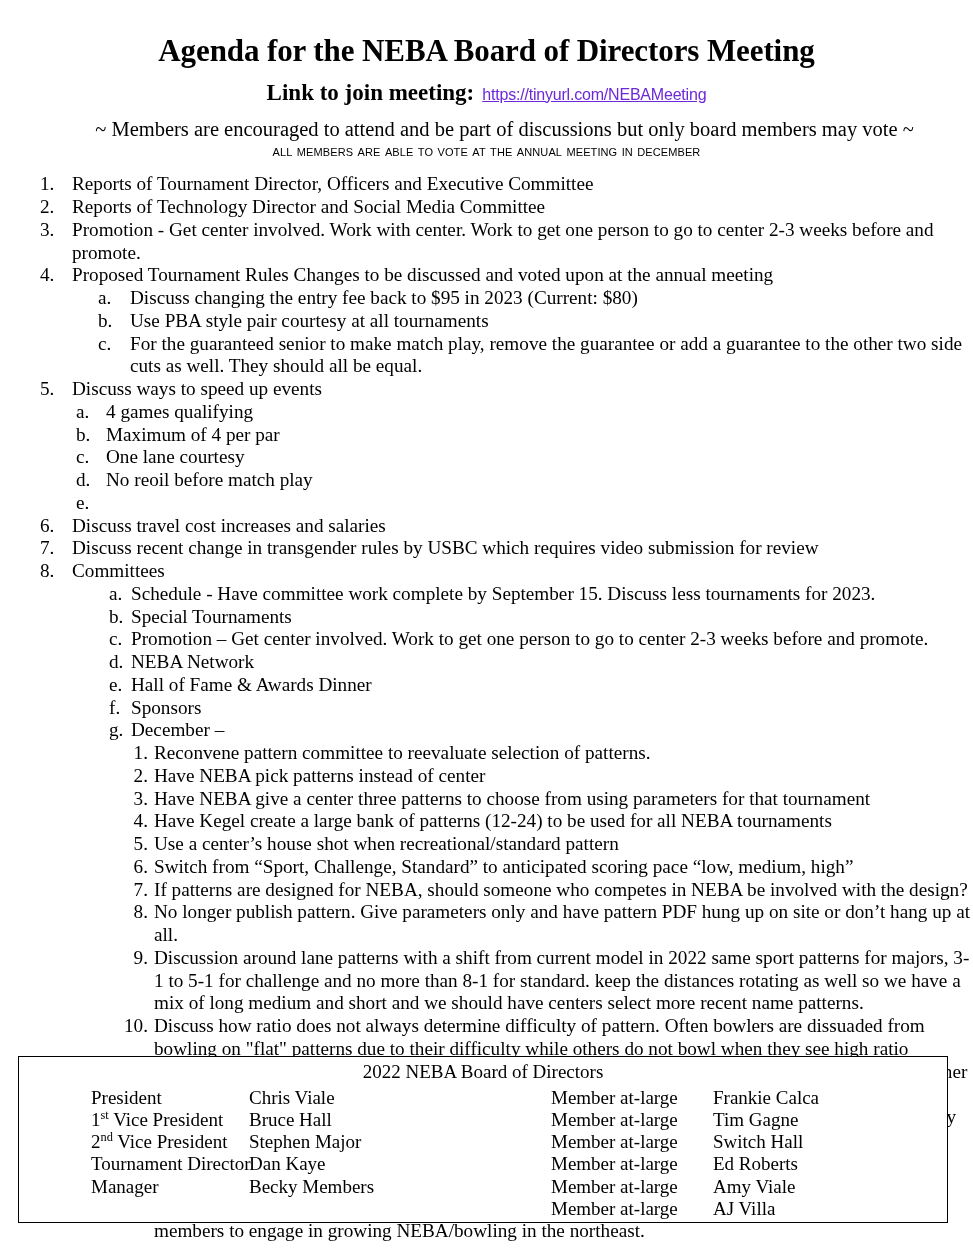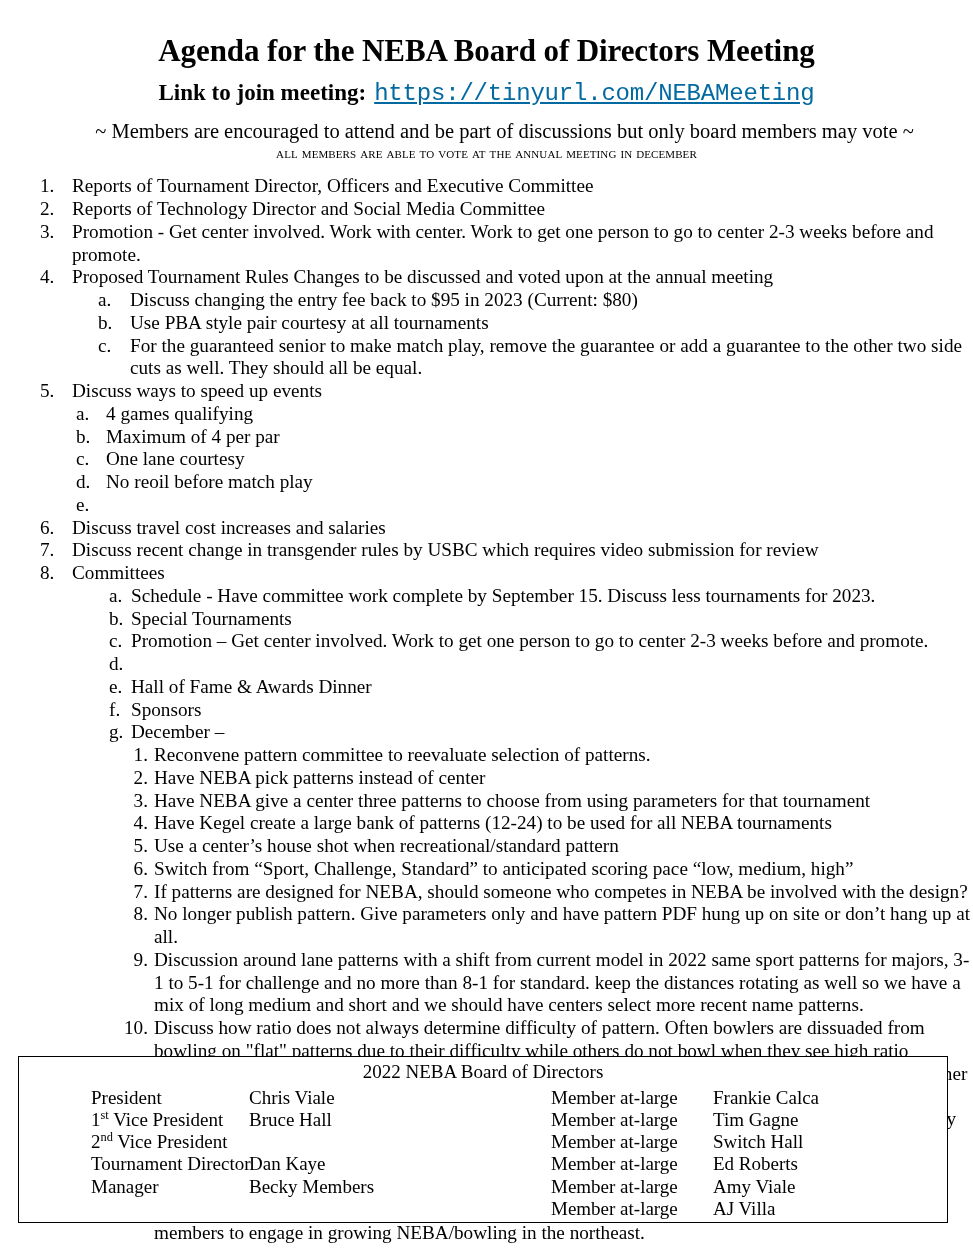--- a/index.html
+++ b/index.html
@@ -41,37 +41,37 @@
   .linkline {
     text-align: center;
     margin: 11px 0 0 0;
     line-height: 1.1;
   }
   .linkline .lbl {
     font-size: 23px;
     font-weight: bold;
   }
   .linkline .url {
-    font-family: Liberation Mono, monospace;
-    font-size: 24px;
-    color: #0369a1;
+    font-family: Liberation Sans, sans-serif;
+    font-size: 16px;
+    color: #6d28d9;
     text-decoration: underline;
     margin-left: 8px;
     letter-spacing: -0.2px;
   }
   .tildeline {
     text-align: center;
     font-size: 20.5px;
     margin: 13px 0 0 0;
     line-height: 1.1;
     padding-left: 36px;
   }
   .capsline {
     text-align: center;
-    font-family: Liberation Serif, serif;
+    font-family: Liberation Sans, sans-serif;
     font-size: 15.5px;
     font-variant: small-caps;
     text-transform: lowercase;
     margin: 1px 0 0 0;
     line-height: 1.15;
     letter-spacing: 0.1px;
   }
   .capsline::first-letter { }
 
   
@@ -247,20 +247,21 @@
     <div class="row lvl2c">
       <span class="mark">b.</span>
       <span class="txt">Special Tournaments</span>
     </div>
     <div class="row lvl2c">
       <span class="mark">c.</span>
       <span class="txt">Promotion – Get center involved. Work to get one person to go to center 2-3 weeks before and promote.</span>
     </div>
     <div class="row lvl2c">
       <span class="mark">d.</span>
+      <span class="txt">NEBA Network</span>
     </div>
     <div class="row lvl2c">
       <span class="mark">e.</span>
       <span class="txt">Hall of Fame &amp; Awards Dinner</span>
     </div>
     <div class="row lvl2c">
       <span class="mark">f.</span>
       <span class="txt">Sponsors</span>
     </div>
     <div class="row lvl2c">
@@ -319,20 +320,21 @@
         <div class="brow">
           <span class="brole">President</span>
           <span class="bname">Chris Viale</span>
         </div>
         <div class="brow">
           <span class="brole"><span>1</span><sup>st</sup><span> Vice President</span></span>
           <span class="bname">Bruce Hall</span>
         </div>
         <div class="brow">
           <span class="brole"><span>2</span><sup>nd</sup><span> Vice President</span></span>
+          <span class="bname">Stephen Major</span>
         </div>
         <div class="brow">
           <span class="brole">Tournament Director</span>
           <span class="bname">Dan Kaye</span>
         </div>
         <div class="brow">
           <span class="brole">Manager</span>
           <span class="bname">Becky Members</span>
         </div>
       </div>

